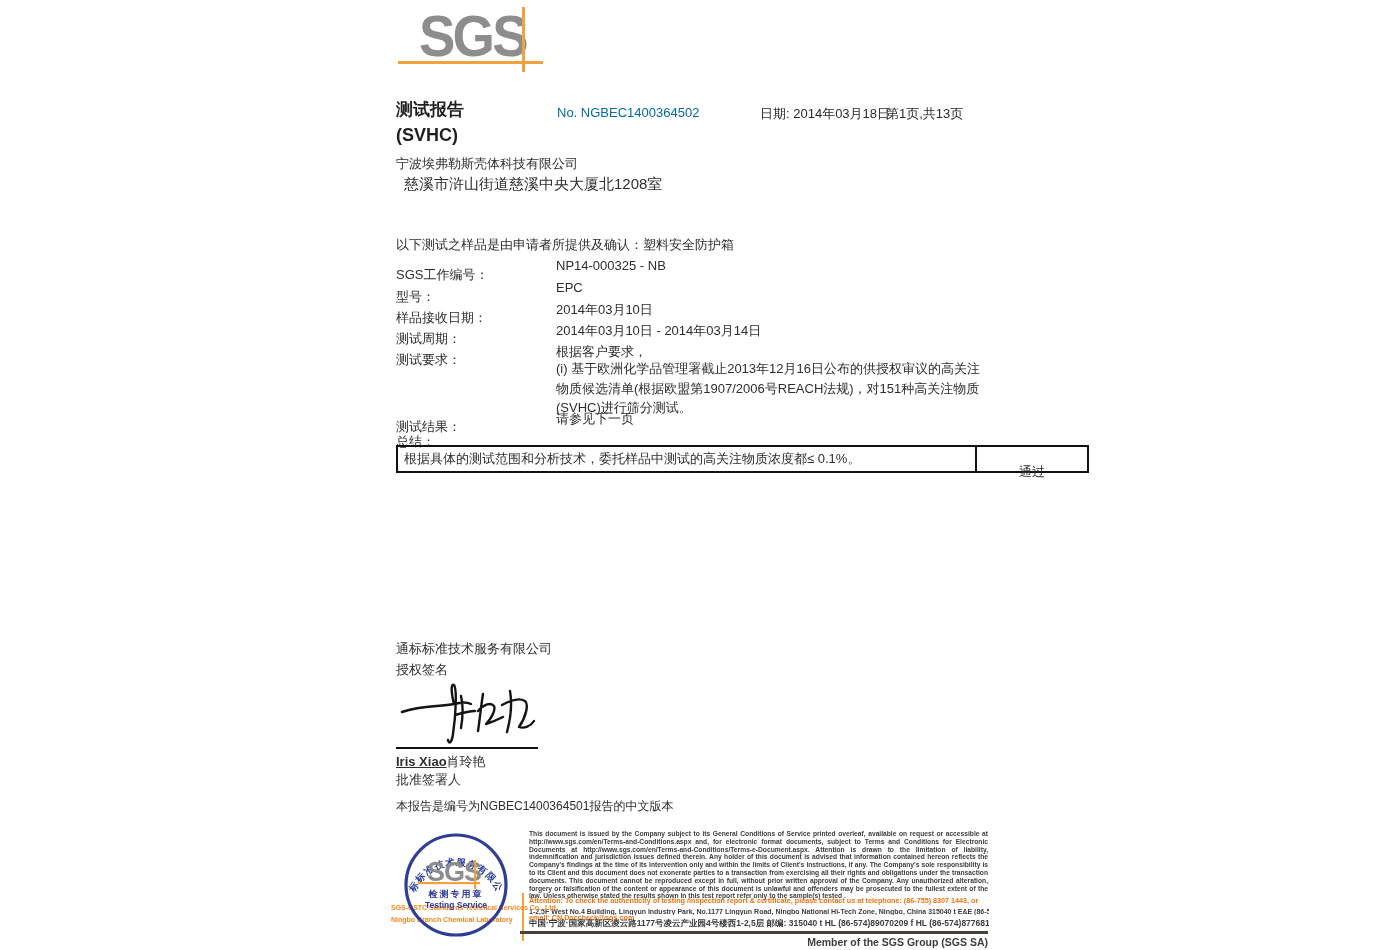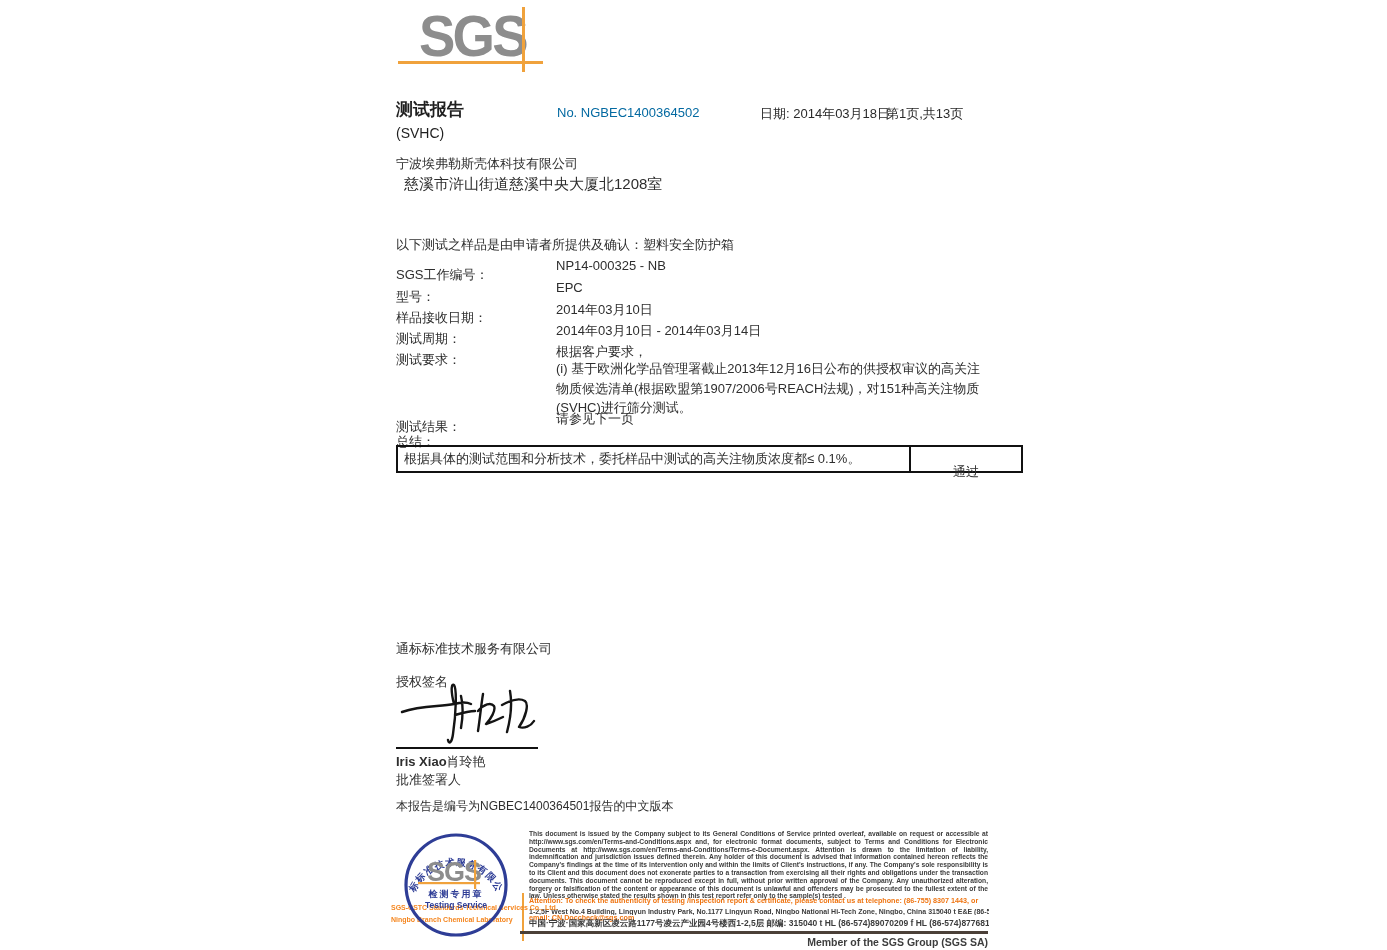--- a/index.html
+++ b/index.html
@@ -9,50 +9,50 @@
 
   
   .logo-text { position:absolute; left:419px; top:6px; font-size:58px; font-weight:bold;
                color:#8d8d8d; line-height:60px; letter-spacing:-3px; transform:scaleX(.94);
                transform-origin:left; }
   .logo-hline { position:absolute; left:398px; top:61px; width:145px; height:3px; background:#f0a23c; }
   .logo-vline { position:absolute; left:522px; top:7px; width:3px; height:65px; background:#f0a23c; }
 
   
   .doc-title    { position:absolute; left:396px; top:98px;  font-size:17px; font-weight:bold; color:#1f1f1f; }
-  .doc-subtitle { position:absolute; left:396px; top:125px; font-size:14px; font-weight:normal; color:#1f1f1f; }
+  .doc-subtitle { position:absolute; left:396px; top:125px; font-size:18px; font-weight:bold; color:#1f1f1f; }
   .report-no { position:absolute; left:557px; top:105px; font-size:13px; color:#0369a1; }
   .doc-date  { position:absolute; left:760px; top:105px; font-size:13px; color:#2a2a2a; }
   .page-info { position:absolute; left:886px; top:105px; font-size:13px; color:#2a2a2a; }
 
   .applicant-name    { position:absolute; left:396px; top:155px; font-size:13px; }
   .applicant-address { position:absolute; left:396px; top:175px; font-size:15px;margin-left:8px; }
 
   
   .intro { position:absolute; left:396px; top:236px; font-size:13px; }
   .frow-label { position:absolute; left:396px; font-size:13px;margin-top:8px; }
   .frow-value { position:absolute; left:556px; font-size:13px; }
   .y0{top:258px}.y1{top:280px}.y2{top:301px}.y3{top:322px}.y4{top:343px}
   .req-detail { position:absolute; left:556px; top:359px; width:430px; font-size:13px; line-height:19.5px; }
   .y5{top:410px}
   .summary-label { position:absolute; left:396px; top:433px; font-size:13px; }
 
   
-  .sum-table { position:absolute; left:396px; top:445px; width:627px; height:28px;
+  .sum-table { position:absolute; left:396px; top:445px; width:693px; height:28px;
                border:2px solid #111; display:flex; }
   .sum-left  { flex:1; border-right:2px solid #111; padding:3px 6px 0 6px; font-size:13px; }
   .sum-right { width:110px; text-align:center; padding-top:16px; font-size:13px; }
 
   
   .sig-company { position:absolute; left:396px; top:640px; font-size:13px; }
-  .sig-caption { position:absolute; left:396px; top:661px; font-size:13px;margin-top:12px; }
+  .sig-caption { position:absolute; left:396px; top:661px; font-size:13px; }
   .sig-svg     { position:absolute; left:398px; top:676px; }
   .sig-line    { position:absolute; left:396px; top:747px; width:142px; height:2px; background:#111; }
   .signer      { position:absolute; left:396px; top:753px; font-size:13px; }
-  .signer b    { font-weight:bold; }
+  .signer b    { font-weight:bold;text-decoration:underline; }
   .signer-title{ position:absolute; left:396px; top:771px; font-size:13px; }
   .cn-note     { position:absolute; left:396px; top:798px; font-size:12px; }
 
   
   .stamp-co-1 { position:absolute; left:391px; top:904px; width:140px; font-size:7px; font-weight:bold;
                 color:#f5861f; white-space:nowrap; z-index:1; }
   .stamp-co-2 { position:absolute; left:391px; top:916px; width:140px; font-size:7px; font-weight:bold;
                 color:#f5861f; white-space:nowrap; z-index:1; }
   .stamp-svg  { position:absolute; left:400px; top:831px; z-index:2; }
 

